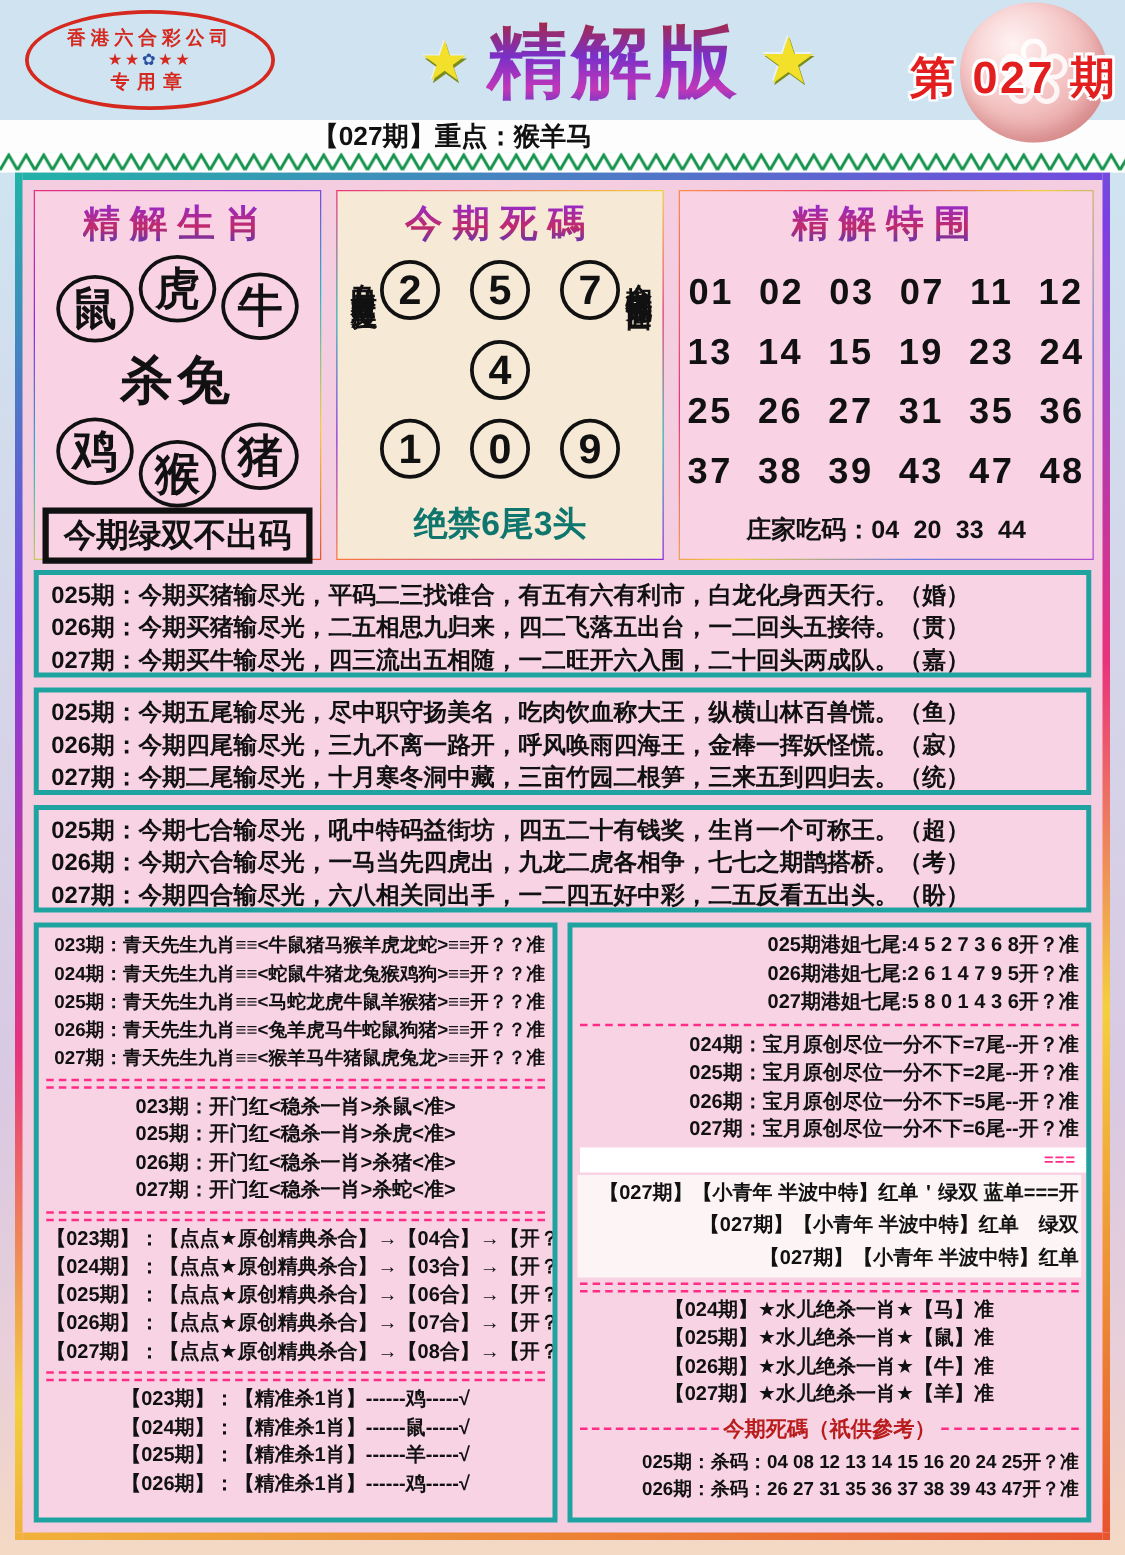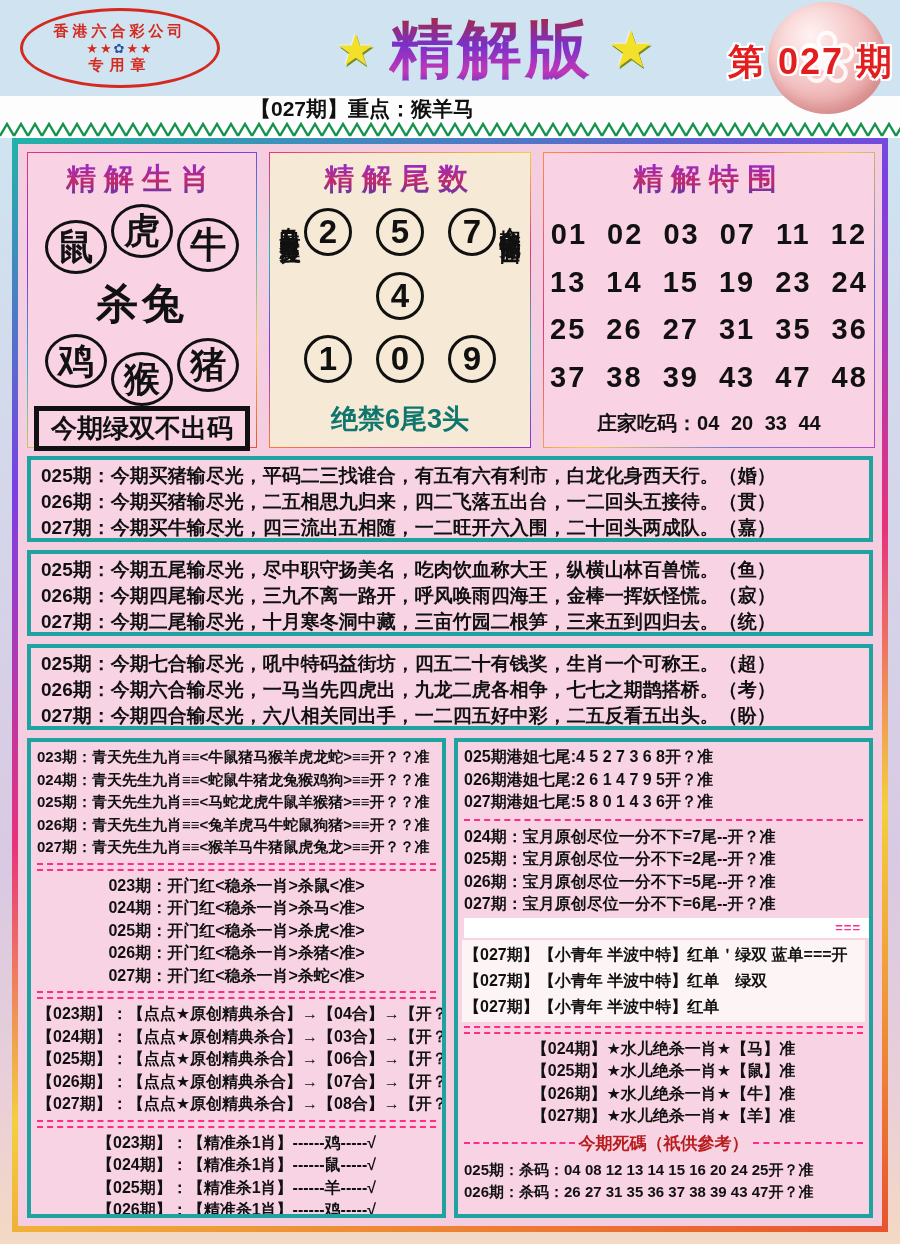--- a/index.html
+++ b/index.html
@@ -115,21 +115,21 @@
   
   .poem {
     margin-top:8px; border:4px solid #1fa3a0; background:#f8d3e3;
     padding:3px 10px; height:86px; display:flex; flex-direction:column; justify-content:flex-start;
   }
   .poem .ln { font-size:19px; font-weight:bold; color:#111; white-space:nowrap; }
 
   
   .bottom-row { margin-top:8px; flex:1; display:flex; gap:8px; min-height:0; }
   .col { flex:1; border:4px solid #1fa3a0; background:#f8d3e3; padding:4px 6px; overflow:hidden; }
-  .col .ln { font-size:16px; font-weight:bold; color:#111; white-space:nowrap; line-height:22.5px; }
+  .col .ln { font-size:16px; font-weight:bold; color:#111; white-space:nowrap; line-height:22.5px;text-align:right; }
   .col .ln.sm { font-size:15px; }
   .col .ln.ctr { text-align:center; }
   .sep2 { height:8px; border-top:2.5px dashed #ff2d88; border-bottom:2.5px dashed #ff2d88; margin:4px 0; }
   .sep1 { border-top:2.5px dashed #ff2d88; margin:5px 0; }
   .whiteband { background:#fff; height:20px; margin:2px -6px 2px 0; display:flex; justify-content:flex-end; align-items:center; }
   .whiteband span { color:#ff2d88; font-weight:bold; font-size:13px; letter-spacing:1px; padding-right:8px; }
   .whitebg { background:#fdf4f6; margin:0 -2px; padding:2px 2px; }
   .whitebg .ln { line-height:26px; }
   .dead-sep { display:flex; align-items:center; gap:4px; margin:4px 0; }
   .dead-sep .dline { flex:1; border-top:2.5px dashed #ff2d88; }
@@ -191,21 +191,21 @@
             <div class="zcirc">鸡</div>
             <div class="zcirc" style="margin-top:18px;">猴</div>
             <div class="zcirc" style="margin-top:4px;">猪</div>
           </div>
           <div class="zfooter">今期绿双不出码</div>
         </div>
       </div>
 
       <div class="fancybox fb2">
         <div class="inner">
-          <div class="fancy-title">精解尾数</div>
+          <div class="fancy-title">今期死碼</div>
           <div class="tails-body">
             <div class="vtext">白马黄巾奠漫狂</div>
             <div class="tails-mid">
               <div class="trow">
                 <div class="tcirc">2</div>
                 <div class="tcirc">5</div>
                 <div class="tcirc">7</div>
               </div>
               <div class="trow">
                 <div class="tcirc">4</div>
@@ -255,21 +255,20 @@
     <div class="bottom-row">
 
       <div class="col">
         <div class="ln sm">023期：青天先生九肖≡≡&lt;牛鼠猪马猴羊虎龙蛇&gt;≡≡开？？准</div>
         <div class="ln sm">024期：青天先生九肖≡≡&lt;蛇鼠牛猪龙兔猴鸡狗&gt;≡≡开？？准</div>
         <div class="ln sm">025期：青天先生九肖≡≡&lt;马蛇龙虎牛鼠羊猴猪&gt;≡≡开？？准</div>
         <div class="ln sm">026期：青天先生九肖≡≡&lt;兔羊虎马牛蛇鼠狗猪&gt;≡≡开？？准</div>
         <div class="ln sm">027期：青天先生九肖≡≡&lt;猴羊马牛猪鼠虎兔龙&gt;≡≡开？？准</div>
         <div class="sep2"></div>
         <div class="ln ctr">023期：开门红&lt;稳杀一肖&gt;杀鼠&lt;准&gt;</div>
-        <div class="ln ctr">024期：开门红&lt;稳杀一肖&gt;杀马&lt;准&gt;</div>
         <div class="ln ctr">025期：开门红&lt;稳杀一肖&gt;杀虎&lt;准&gt;</div>
         <div class="ln ctr">026期：开门红&lt;稳杀一肖&gt;杀猪&lt;准&gt;</div>
         <div class="ln ctr">027期：开门红&lt;稳杀一肖&gt;杀蛇&lt;准&gt;</div>
         <div class="sep2"></div>
         <div class="ln">【023期】：【点点★原创精典杀合】→【04合】→【开？】</div>
         <div class="ln">【024期】：【点点★原创精典杀合】→【03合】→【开？】</div>
         <div class="ln">【025期】：【点点★原创精典杀合】→【06合】→【开？】</div>
         <div class="ln">【026期】：【点点★原创精典杀合】→【07合】→【开？】</div>
         <div class="ln">【027期】：【点点★原创精典杀合】→【08合】→【开？】</div>
         <div class="sep2"></div>

